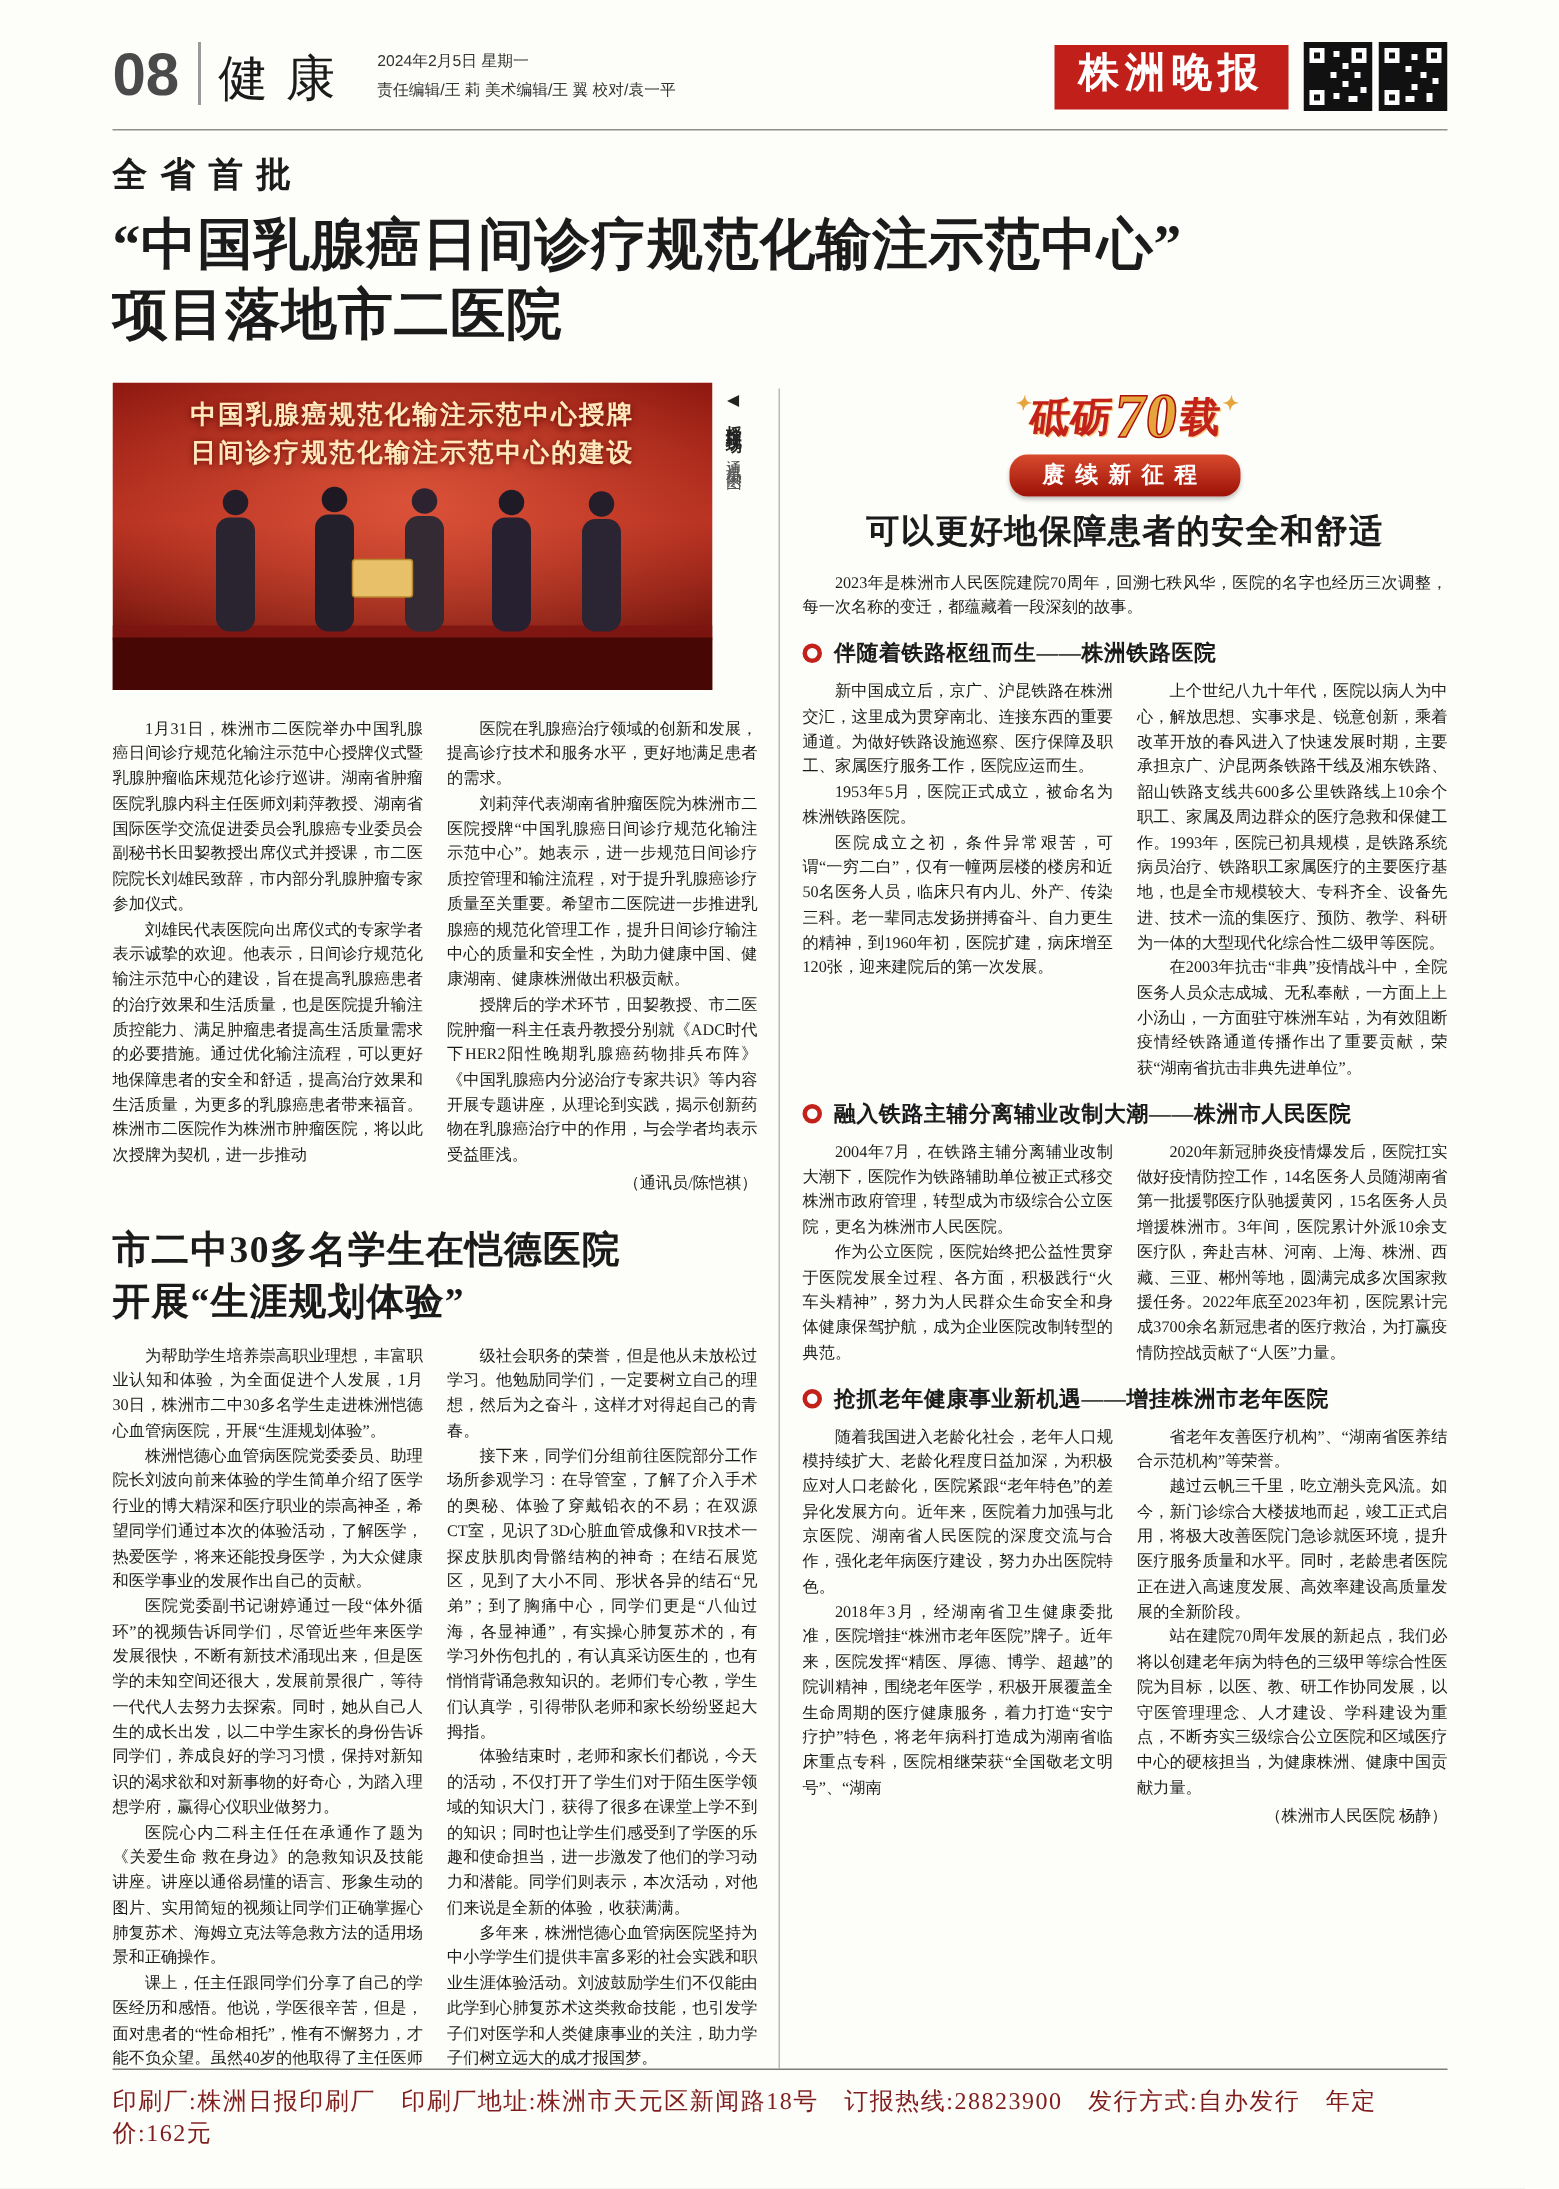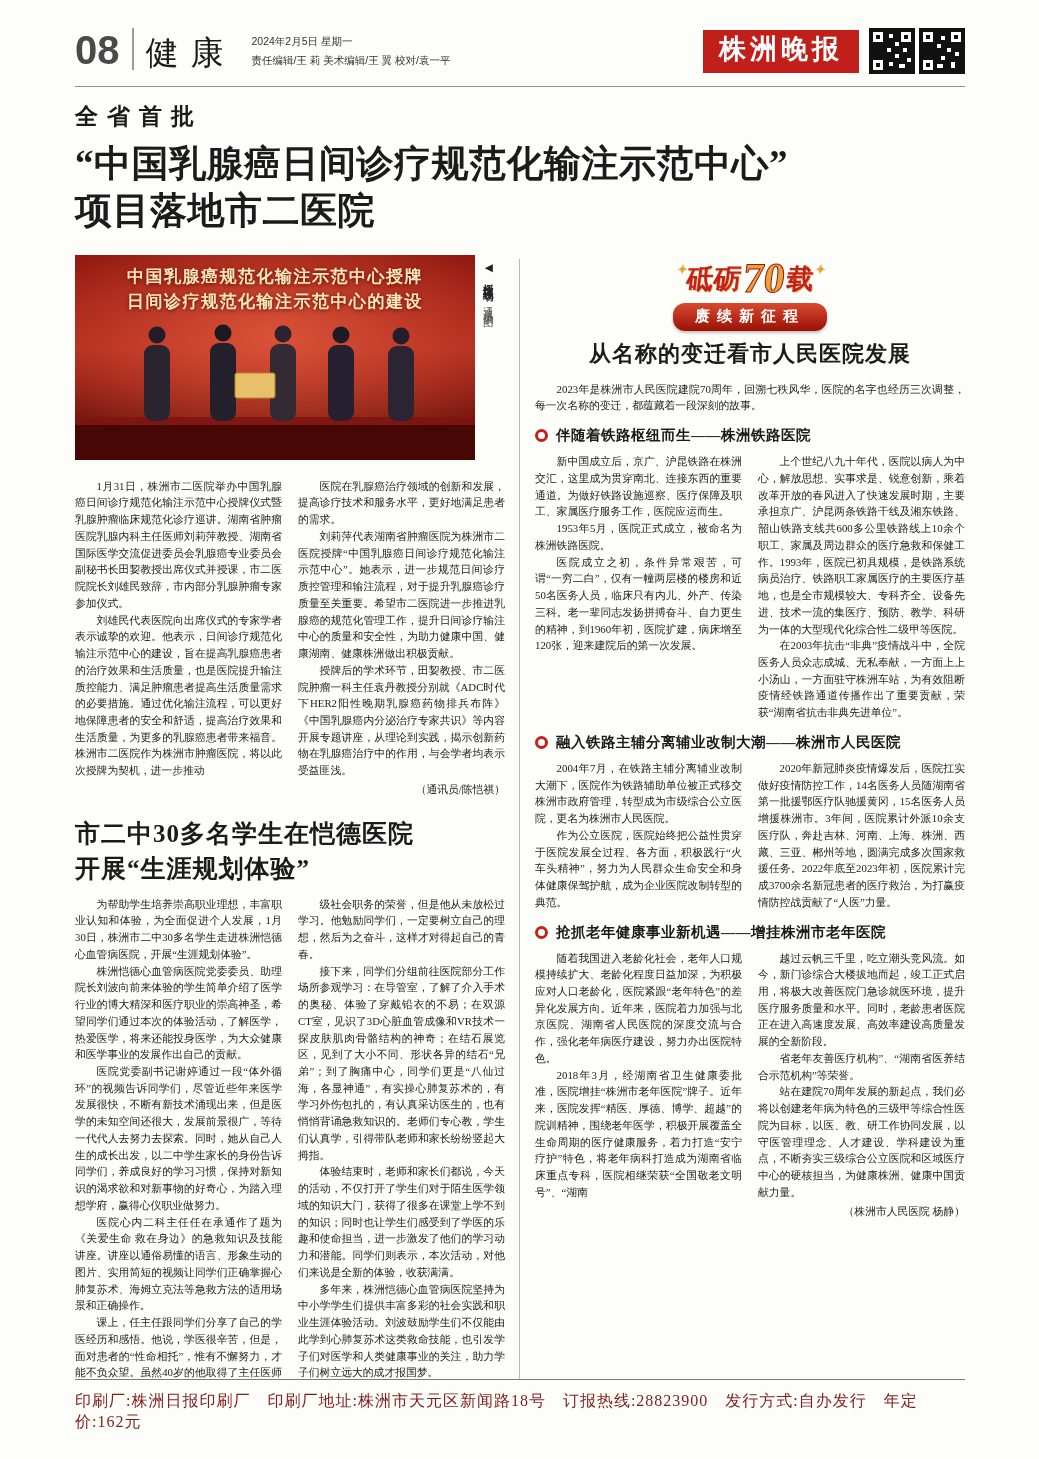--- a/index.html
+++ b/index.html
@@ -205,21 +205,21 @@
 
     <section class="right-col">
 
       <div class="emblem">
         <div class="em-line1">
           <span class="em-spark">✦</span><span class="em-word">砥砺</span><span class="em-num">70</span><span class="em-word">载</span><span class="em-spark">✦</span>
         </div><br>
         <span class="em-line2">赓续新征程</span>
       </div>
 
-      <h2 class="h3">从名称的变迁看市人民医院发展</h2>
+      <h2 class="h3">可以更好地保障患者的安全和舒适</h2>
 
       <div class="intro">
           <p>2023年是株洲市人民医院建院70周年，回溯七秩风华，医院的名字也经历三次调整，每一次名称的变迁，都蕴藏着一段深刻的故事。</p>
         </div>
 
       <div class="sec-head">
         <span class="ring"></span>
         <span>伴随着铁路枢纽而生——株洲铁路医院</span>
       </div>
       <div class="twocol">
@@ -251,22 +251,22 @@
       <div class="sec-head">
         <span class="ring"></span>
         <span>抢抓老年健康事业新机遇——增挂株洲市老年医院</span>
       </div>
       <div class="twocol">
         <div class="c">
           <p>随着我国进入老龄化社会，老年人口规模持续扩大、老龄化程度日益加深，为积极应对人口老龄化，医院紧跟“老年特色”的差异化发展方向。近年来，医院着力加强与北京医院、湖南省人民医院的深度交流与合作，强化老年病医疗建设，努力办出医院特色。</p>
           <p>2018年3月，经湖南省卫生健康委批准，医院增挂“株洲市老年医院”牌子。近年来，医院发挥“精医、厚德、博学、超越”的院训精神，围绕老年医学，积极开展覆盖全生命周期的医疗健康服务，着力打造“安宁疗护”特色，将老年病科打造成为湖南省临床重点专科，医院相继荣获“全国敬老文明号”、“湖南</p>
         </div>
         <div class="c">
+          <p>省老年友善医疗机构”、“湖南省医养结合示范机构”等荣誉。</p>
           <p>越过云帆三千里，吃立潮头竞风流。如今，新门诊综合大楼拔地而起，竣工正式启用，将极大改善医院门急诊就医环境，提升医疗服务质量和水平。同时，老龄患者医院正在进入高速度发展、高效率建设高质量发展的全新阶段。</p>
-          <p>省老年友善医疗机构”、“湖南省医养结合示范机构”等荣誉。</p>
           <p>站在建院70周年发展的新起点，我们必将以创建老年病为特色的三级甲等综合性医院为目标，以医、教、研工作协同发展，以守医管理理念、人才建设、学科建设为重点，不断夯实三级综合公立医院和区域医疗中心的硬核担当，为健康株洲、健康中国贡献力量。</p>
           <div class="byline">（株洲市人民医院 杨静）</div>
         </div>
       </div>
 
     </section>
   </div>
 
   <footer class="foot">
     <div class="foot-rule"></div>

